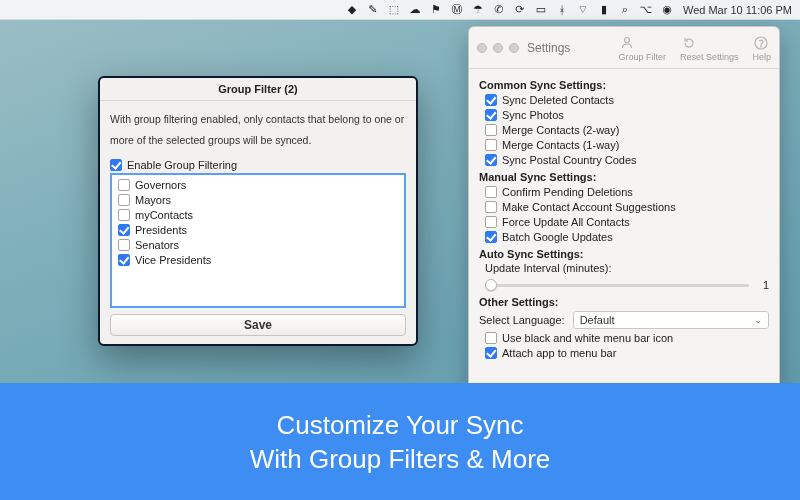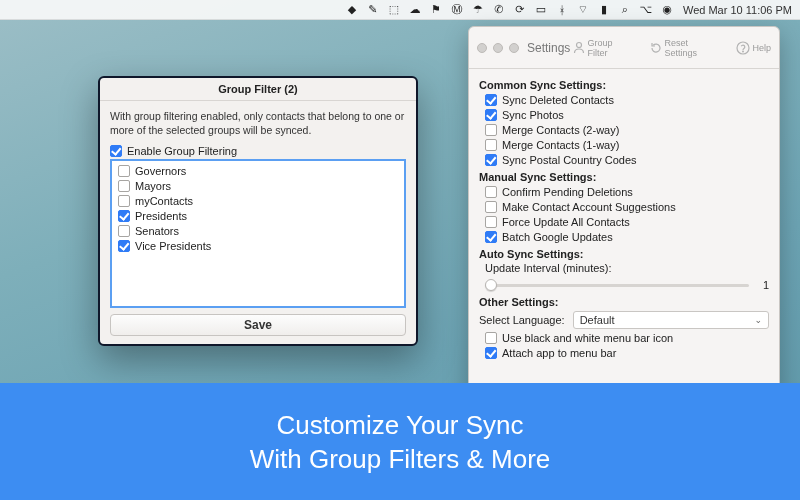--- a/index.html
+++ b/index.html
@@ -29,21 +29,21 @@
     font-size: 11px; color: #222;
   }
   .settings-titlebar {
     height: 42px; border-bottom: 1px solid #d8d5d2;
     display: flex; align-items: center; padding: 0 8px;
   }
   .traffic { display: flex; gap: 6px; margin-right: 8px; }
   .tl { width: 10px; height: 10px; border-radius: 50%; background: #d2d0ce; border:1px solid #bdbab7; }
   .tbtitle { font-size: 12px; color: #777; flex: 0 0 auto; margin-right:auto; }
   .tbtools { display:flex; gap:14px; margin-left:auto; }
-  .tbtool { display:flex; flex-direction:row; align-items:center; font-size:9px; color:#9a9a9a; }
+  .tbtool { display:flex; flex-direction:column; align-items:flex-start; font-size:9px; color:#9a9a9a; }
   .tbtool .ico { width:18px; height:18px; display:flex; align-items:center; justify-content:center; color:#b3b3b3; }
   .settings-body { padding: 6px 10px 10px 10px; overflow:hidden; }
   .section-title { font-weight: 600; font-size: 11px; margin: 4px 0 2px 0; }
   .chkrow { display:flex; align-items:center; gap:5px; margin: 1px 0 1px 6px; line-height:14px;}
   .chk {
     width: 12px; height: 12px; border: 1px solid #a7a5a2; border-radius: 2px; background:#fff;
     display:inline-flex; align-items:center; justify-content:center; flex-shrink:0;
   }
   .chk.checked { background:#2f7bf6; border-color:#2f7bf6; }
   .chk.checked::after { content:""; width:4px; height:7px; border:solid #fff; border-width:0 2px 2px 0; transform: rotate(40deg) translate(-0.5px,-1px);}
@@ -68,21 +68,21 @@
     box-shadow: 0 14px 36px rgba(0,0,0,0.35);
     display:flex; flex-direction:column;
     font-size:11px; color:#222;
   }
   .dialog-title {
     text-align:center; font-weight:600; font-size:11px;
     padding:5px 0; border-bottom:1px solid #d8d5d2;
     border-radius:6px 6px 0 0; background:#f3f1ef;
   }
   .dialog-body { padding:8px 10px 6px 10px; flex:1; display:flex; flex-direction:column;}
-  .dialog-desc { font-size:10.5px; color:#333; line-height:14px; margin-bottom:6px;}
+  .dialog-desc { font-size:10.5px; color:#333; line-height:21px; margin-bottom:6px;}
   .group-list {
     border:2px solid #5b9ff2; background:#fff; border-radius:0;
     flex:1; padding:2px 6px; overflow:auto;
   }
   .group-list .chkrow { margin:1px 0; }
   .dialog-footer { padding:0 10px 8px 10px;}
   .save-btn {
     width:100%; height:22px; background:linear-gradient(#fdfdfd,#f0eeec);
     border:1px solid #c7c4c1; border-radius:4px; font-size:12px; font-weight:600; color:#333;
     display:flex; align-items:center; justify-content:center;

